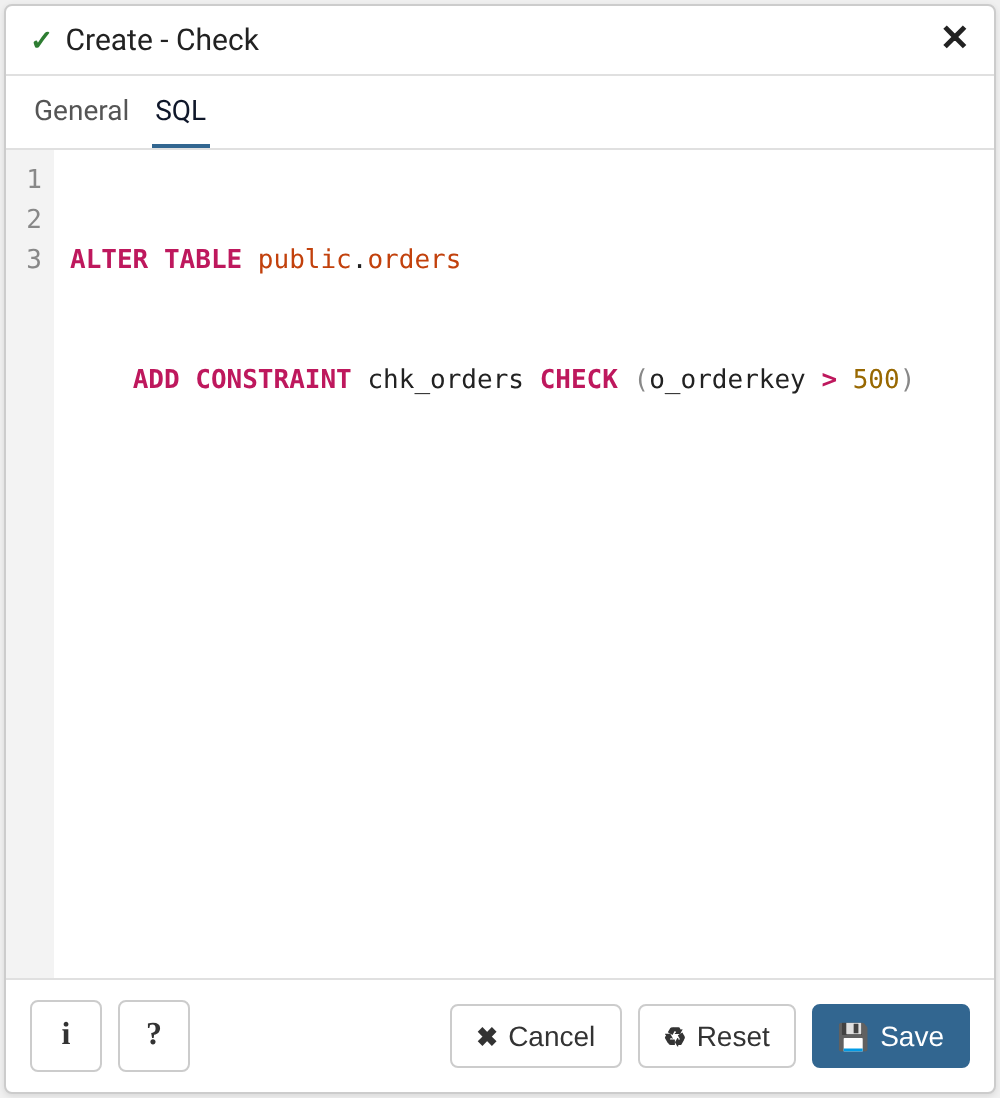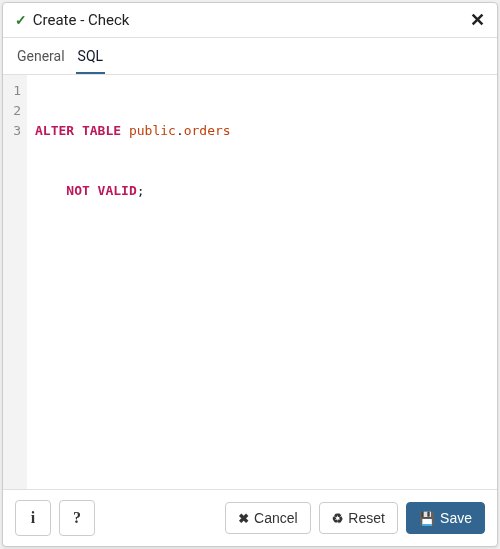--- a/index.html
+++ b/index.html
@@ -151,21 +151,21 @@
   </div>
 
   <div class="editor">
     <div class="gutter">
       <div>1</div>
       <div>2</div>
       <div>3</div>
     </div>
     <div class="code">
       <div class="line"><span class="kw">ALTER TABLE</span> <span class="ident">public</span><span>.</span><span class="ident">orders</span></div>
-      <div class="line"><span>    </span><span class="kw">NOT VALID</span><span>;</span></div>
+      <div class="line"><span>    </span><span class="kw">ADD CONSTRAINT</span><span> chk_orders </span><span class="kw">CHECK</span><span> </span><span class="paren">(</span><span>o_orderkey </span><span class="kw">&gt;</span><span> </span><span class="num">500</span><span class="paren">)</span></div>
     </div>
   </div>
 
   <div class="footer">
     <button class="btn icon-only">
       <span>i</span>
     </button>
     <button class="btn icon-only">
       <span>?</span>
     </button>

